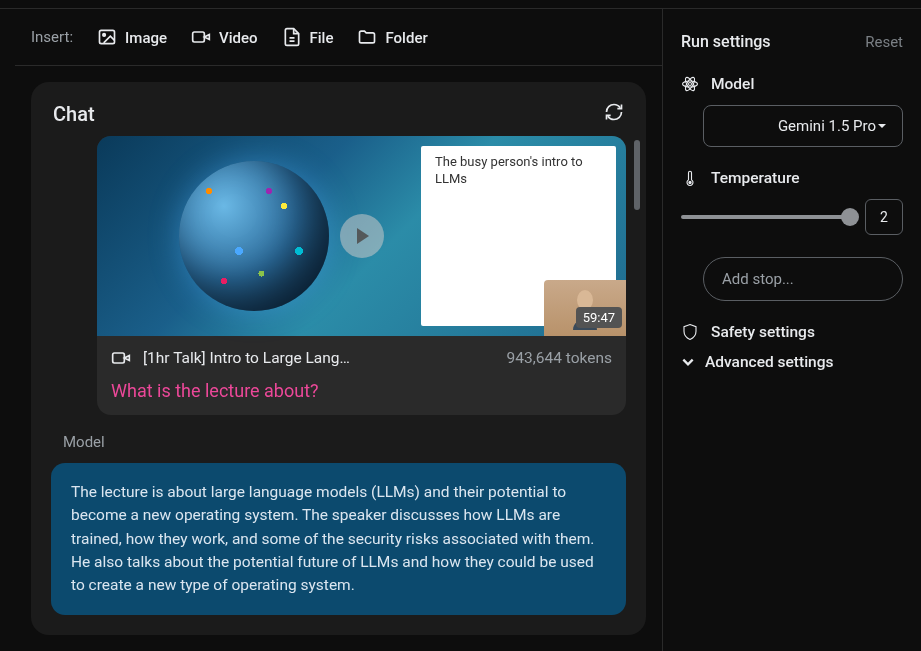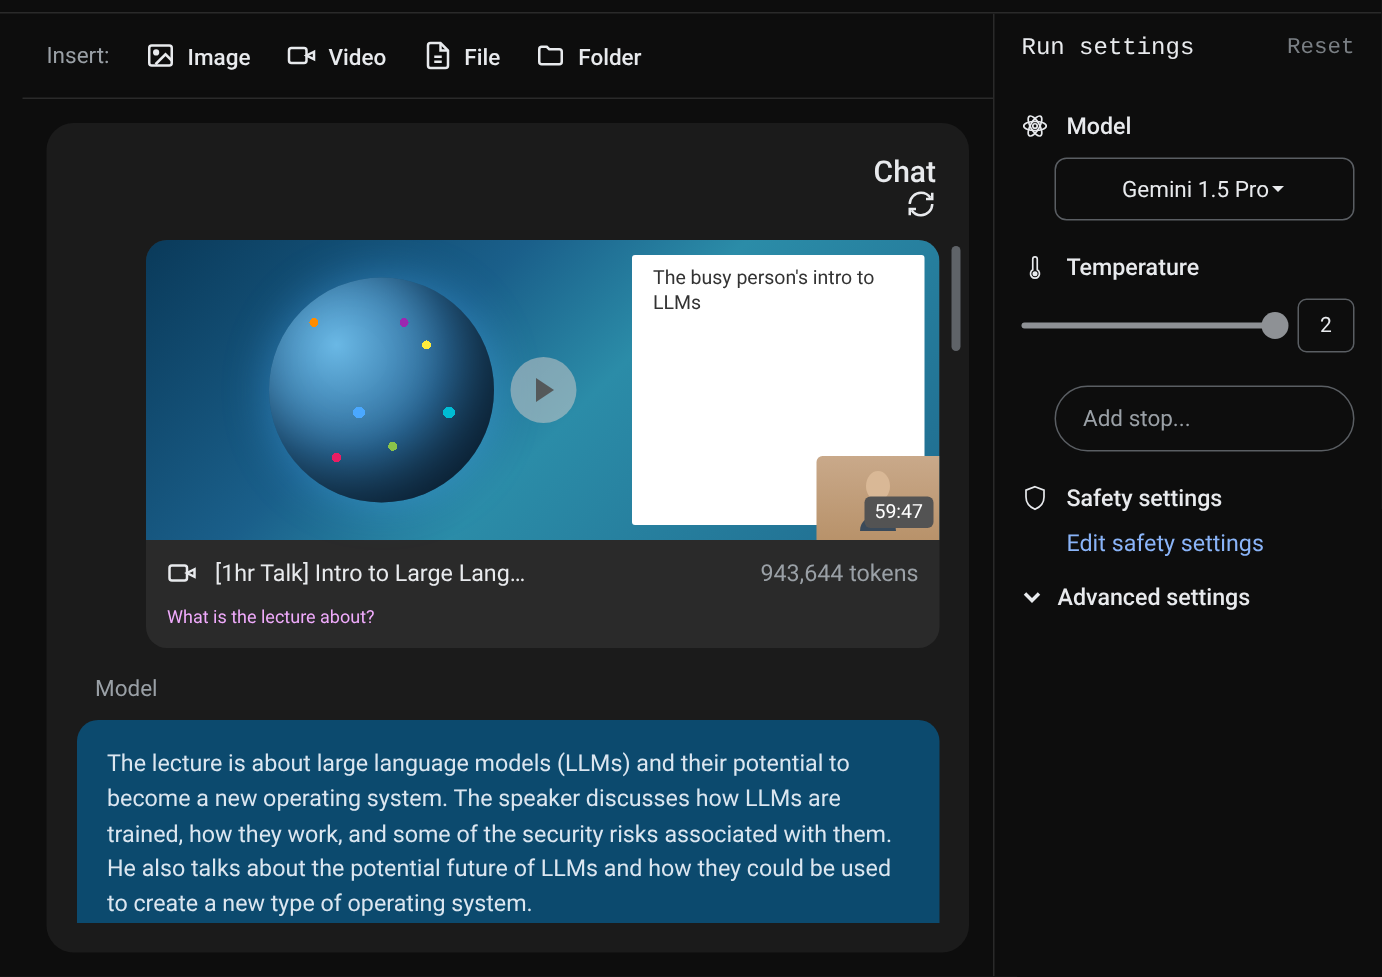--- a/index.html
+++ b/index.html
@@ -62,23 +62,22 @@
   border-radius: 18px;
   padding: 20px 0 20px 0;
   height: 100%;
   display: flex;
   flex-direction: column;
   position: relative;
 }
 .chat-header {
   display: flex;
   justify-content: space-between;
-  align-items: flex-end;
+  align-items: flex-start;
   padding: 0 22px 10px 22px;
-  flex-direction: column;
 }
 .chat-title {
   font-size: 20px;
   font-weight: 500;
   color: #e8eaed;
 }
 .refresh-btn { cursor: pointer; color: #e8eaed; }
 .refresh-btn svg { width: 20px; height: 20px; }
 .chat-body {
   flex: 1;
@@ -220,22 +219,22 @@
   text-overflow: ellipsis;
   flex: 1;
 }
 .token-count {
   color: #9aa0a6;
   font-size: 15.5px;
   flex-shrink:0;
 }
 .user-text {
   padding: 0 14px 14px 14px;
-  color: #f0abfc;
-  font-size: 12px;
+  color: #ec4899;
+  font-size: 18px;
 }
 .model-label {
   color: #9aa0a6;
   font-size: 15px;
   margin: 0 0 12px 12px;
 }
 .model-response {
   background: #0c4a6e;
   border-radius: 14px;
   padding: 18px 20px;
@@ -246,24 +245,23 @@
 
 
 .right {
   width: 258px;
   padding: 14px 18px;
   overflow-y: auto;
 }
 .right-header {
   display: flex;
   justify-content: space-between;
-  align-items: flex-start;
+  align-items: flex-end;
   margin-bottom: 24px;
   height: 28px;
-  font-family: Liberation Mono, monospace;
 }
 .right-title {
   font-size: 16px;
   font-weight: 500;
 }
 .reset {
   color: #7a7f84;
   font-size: 15px;
   cursor: pointer;
 }
@@ -278,21 +276,21 @@
   font-size: 15.5px;
   font-weight: 500;
   color: #e8eaed;
 }
 .select {
   margin: 0 0 22px 22px;
   border: 1px solid #5a5e63;
   border-radius: 8px;
   padding: 11px 14px;
   display: flex;
-  justify-content: center;
+  justify-content: flex-end;
   align-items: center;
   cursor: pointer;
   font-size: 15px;
 }
 .select svg { width: 12px; height: 12px; }
 .slider-row {
   display: flex;
   align-items: center;
   gap: 14px;
   margin: 0 0 22px 0;
@@ -478,21 +476,20 @@
     <div class="stop-input">
       <span>Add stop...</span>
     </div>
 
     <div class="setting-row">
       <svg viewBox="0 0 24 24" fill="none" stroke="#e8eaed" stroke-width="1.5">
           <path d="M12 2l8 3v6c0 5-3.5 9-8 11-4.5-2-8-6-8-11V5l8-3z"></path>
         </svg>
       <span class="setting-label">Safety settings</span>
     </div>
-    <div class="edit-link">Edit safety settings</div>
 
     <div class="advanced">
       <svg viewBox="0 0 12 12" fill="none" stroke="#e8eaed" stroke-width="2">
           <path d="M2 4l4 4 4-4"></path>
         </svg>
       <span class="setting-label">Advanced settings</span>
     </div>
   </div>
 </div>
 

